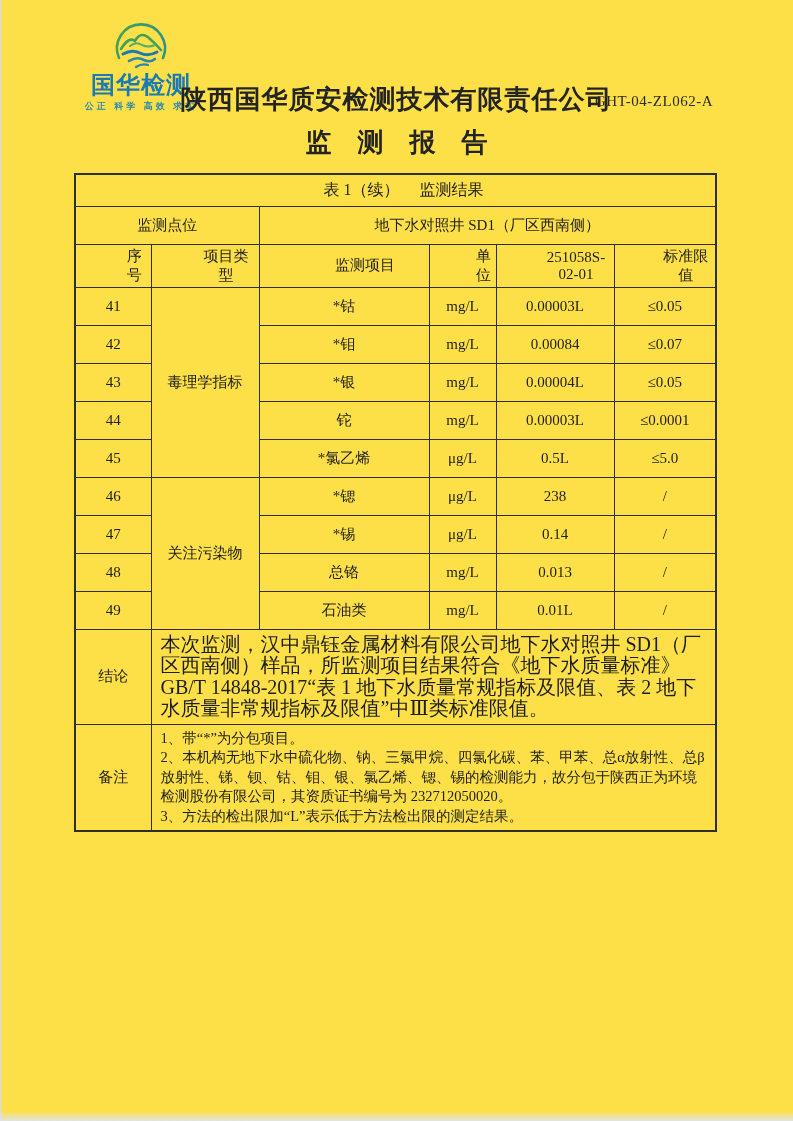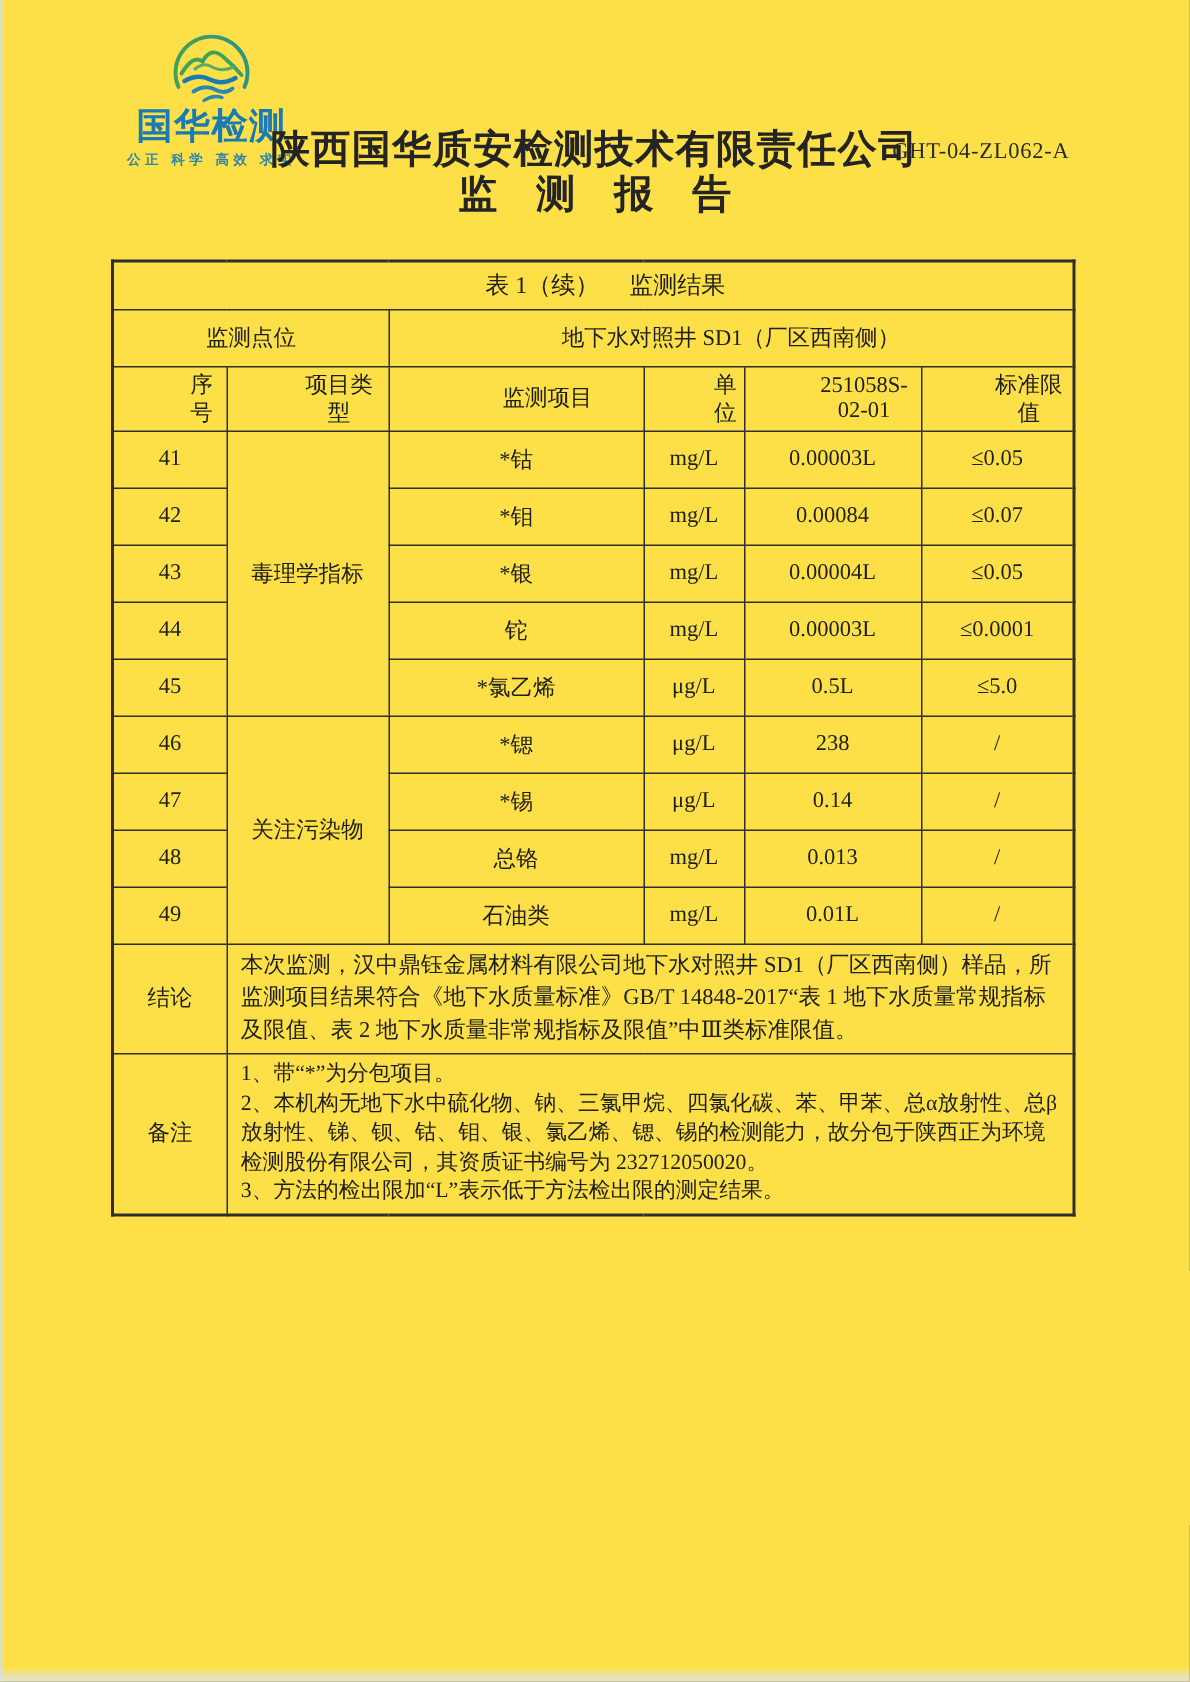--- a/index.html
+++ b/index.html
@@ -40,21 +40,21 @@
     position:absolute; top:60px; right:80px;
     font-size:15px; color:#2a2a2a; letter-spacing:0.5px;margin-top:33px;
   }
   .company-name{
     position:absolute; top:82px; left:0; width:100%;
     text-align:center;
     font-family:"Liberation Sans","DejaVu Sans",sans-serif;
     font-weight:bold; font-size:26px; color:#242424; letter-spacing:1px;
   }
   .report-title{
-    position:absolute; top:112px; left:0; width:100%;
+    position:absolute; top:125px; left:0; width:100%;
     text-align:center;
     font-family:"Liberation Sans","DejaVu Sans",sans-serif;
     font-weight:bold; font-size:26px; color:#242424;
   }
   .report-meta{
     position:absolute; top:155px; left:76px; width:638px;
     display:flex; justify-content:space-between; align-items:flex-end;
     font-size:15px; color:#222;
   }
   .report-meta .report-no-label{ font-weight:bold; }
@@ -74,21 +74,21 @@
   }
   .r-title td{ height:32px; font-size:16px;padding-left:20px; }
   .r-site td{ height:38px; }
   .r-head td{ height:40px;padding-left:46px; }
   .r-data td{ height:38px; }
   td.tall-label{ width:76px; }
   .r-conclusion td.text-cell, .r-remark td.text-cell{
     text-align:left; vertical-align:middle; padding:4px 9px;
   }
   .r-conclusion td{ height:64px; }
-  .r-conclusion .text-cell{ font-size:15px; line-height:21.5px; }
+  .r-conclusion .text-cell{ font-size:20px; line-height:21.5px; }
   .r-remark td{ height:97px; }
   .r-remark .text-cell{ font-size:14.5px; line-height:19.6px; }
   .r-remark .text-cell p{ margin:0; }
 </style>
 </head>
 <body>
 
 <div class="page">
 
   <div class="logo">

